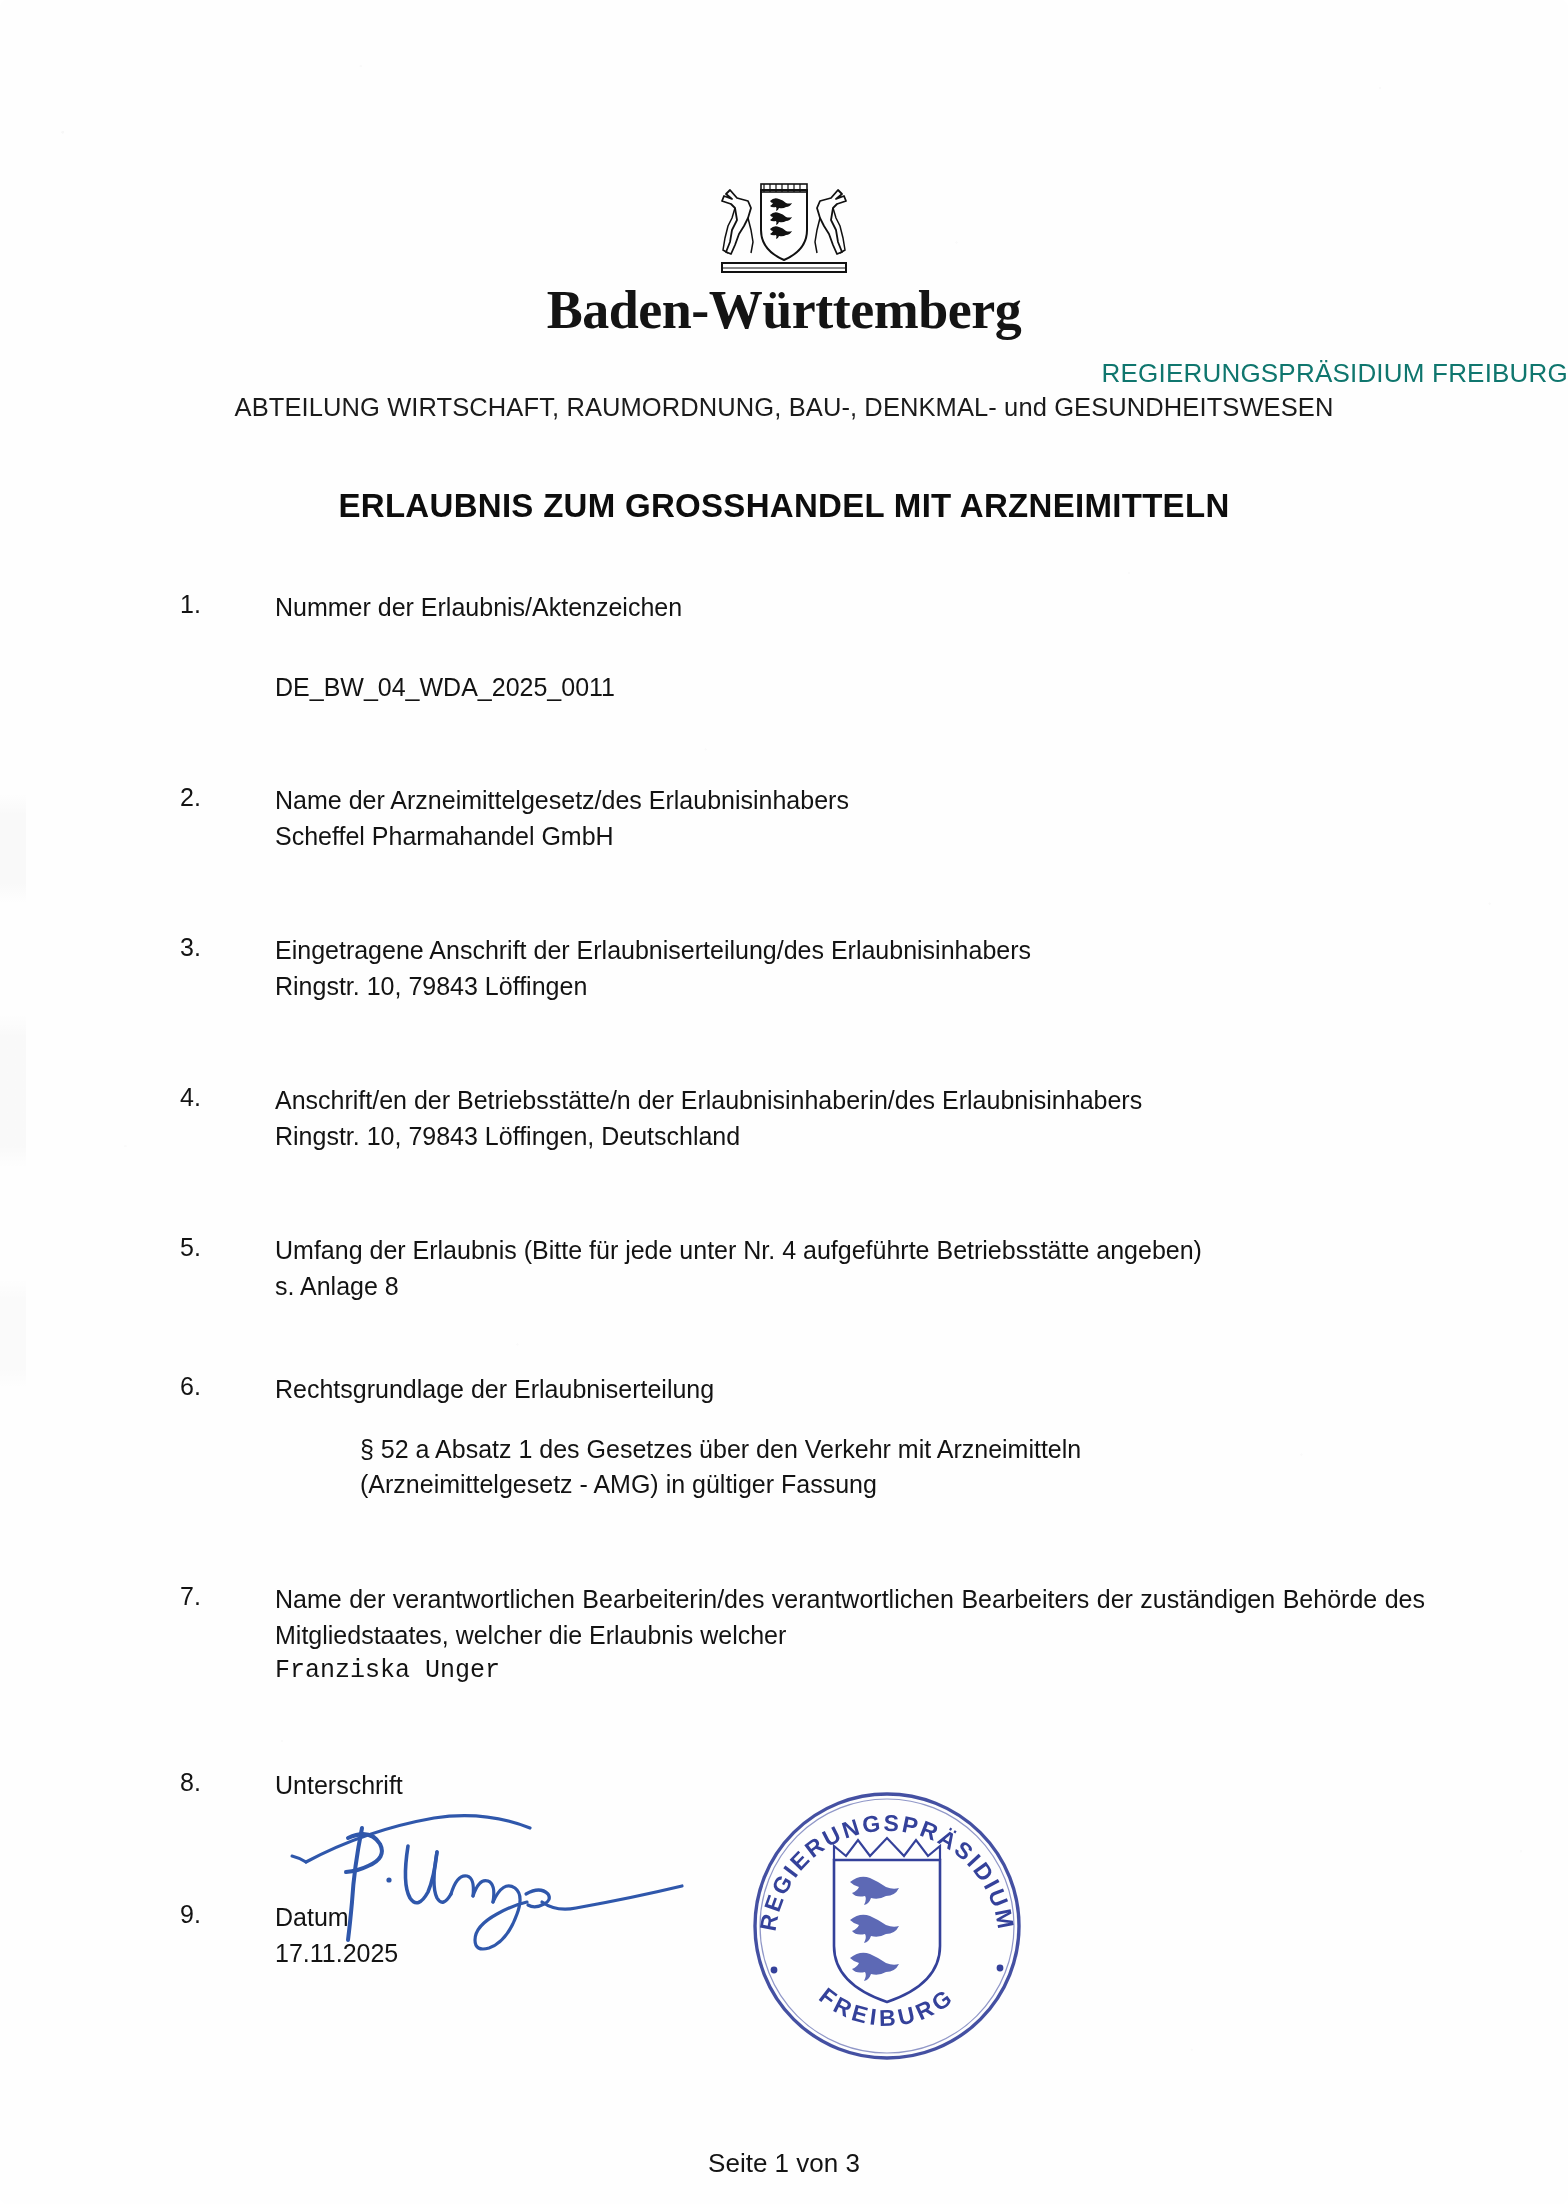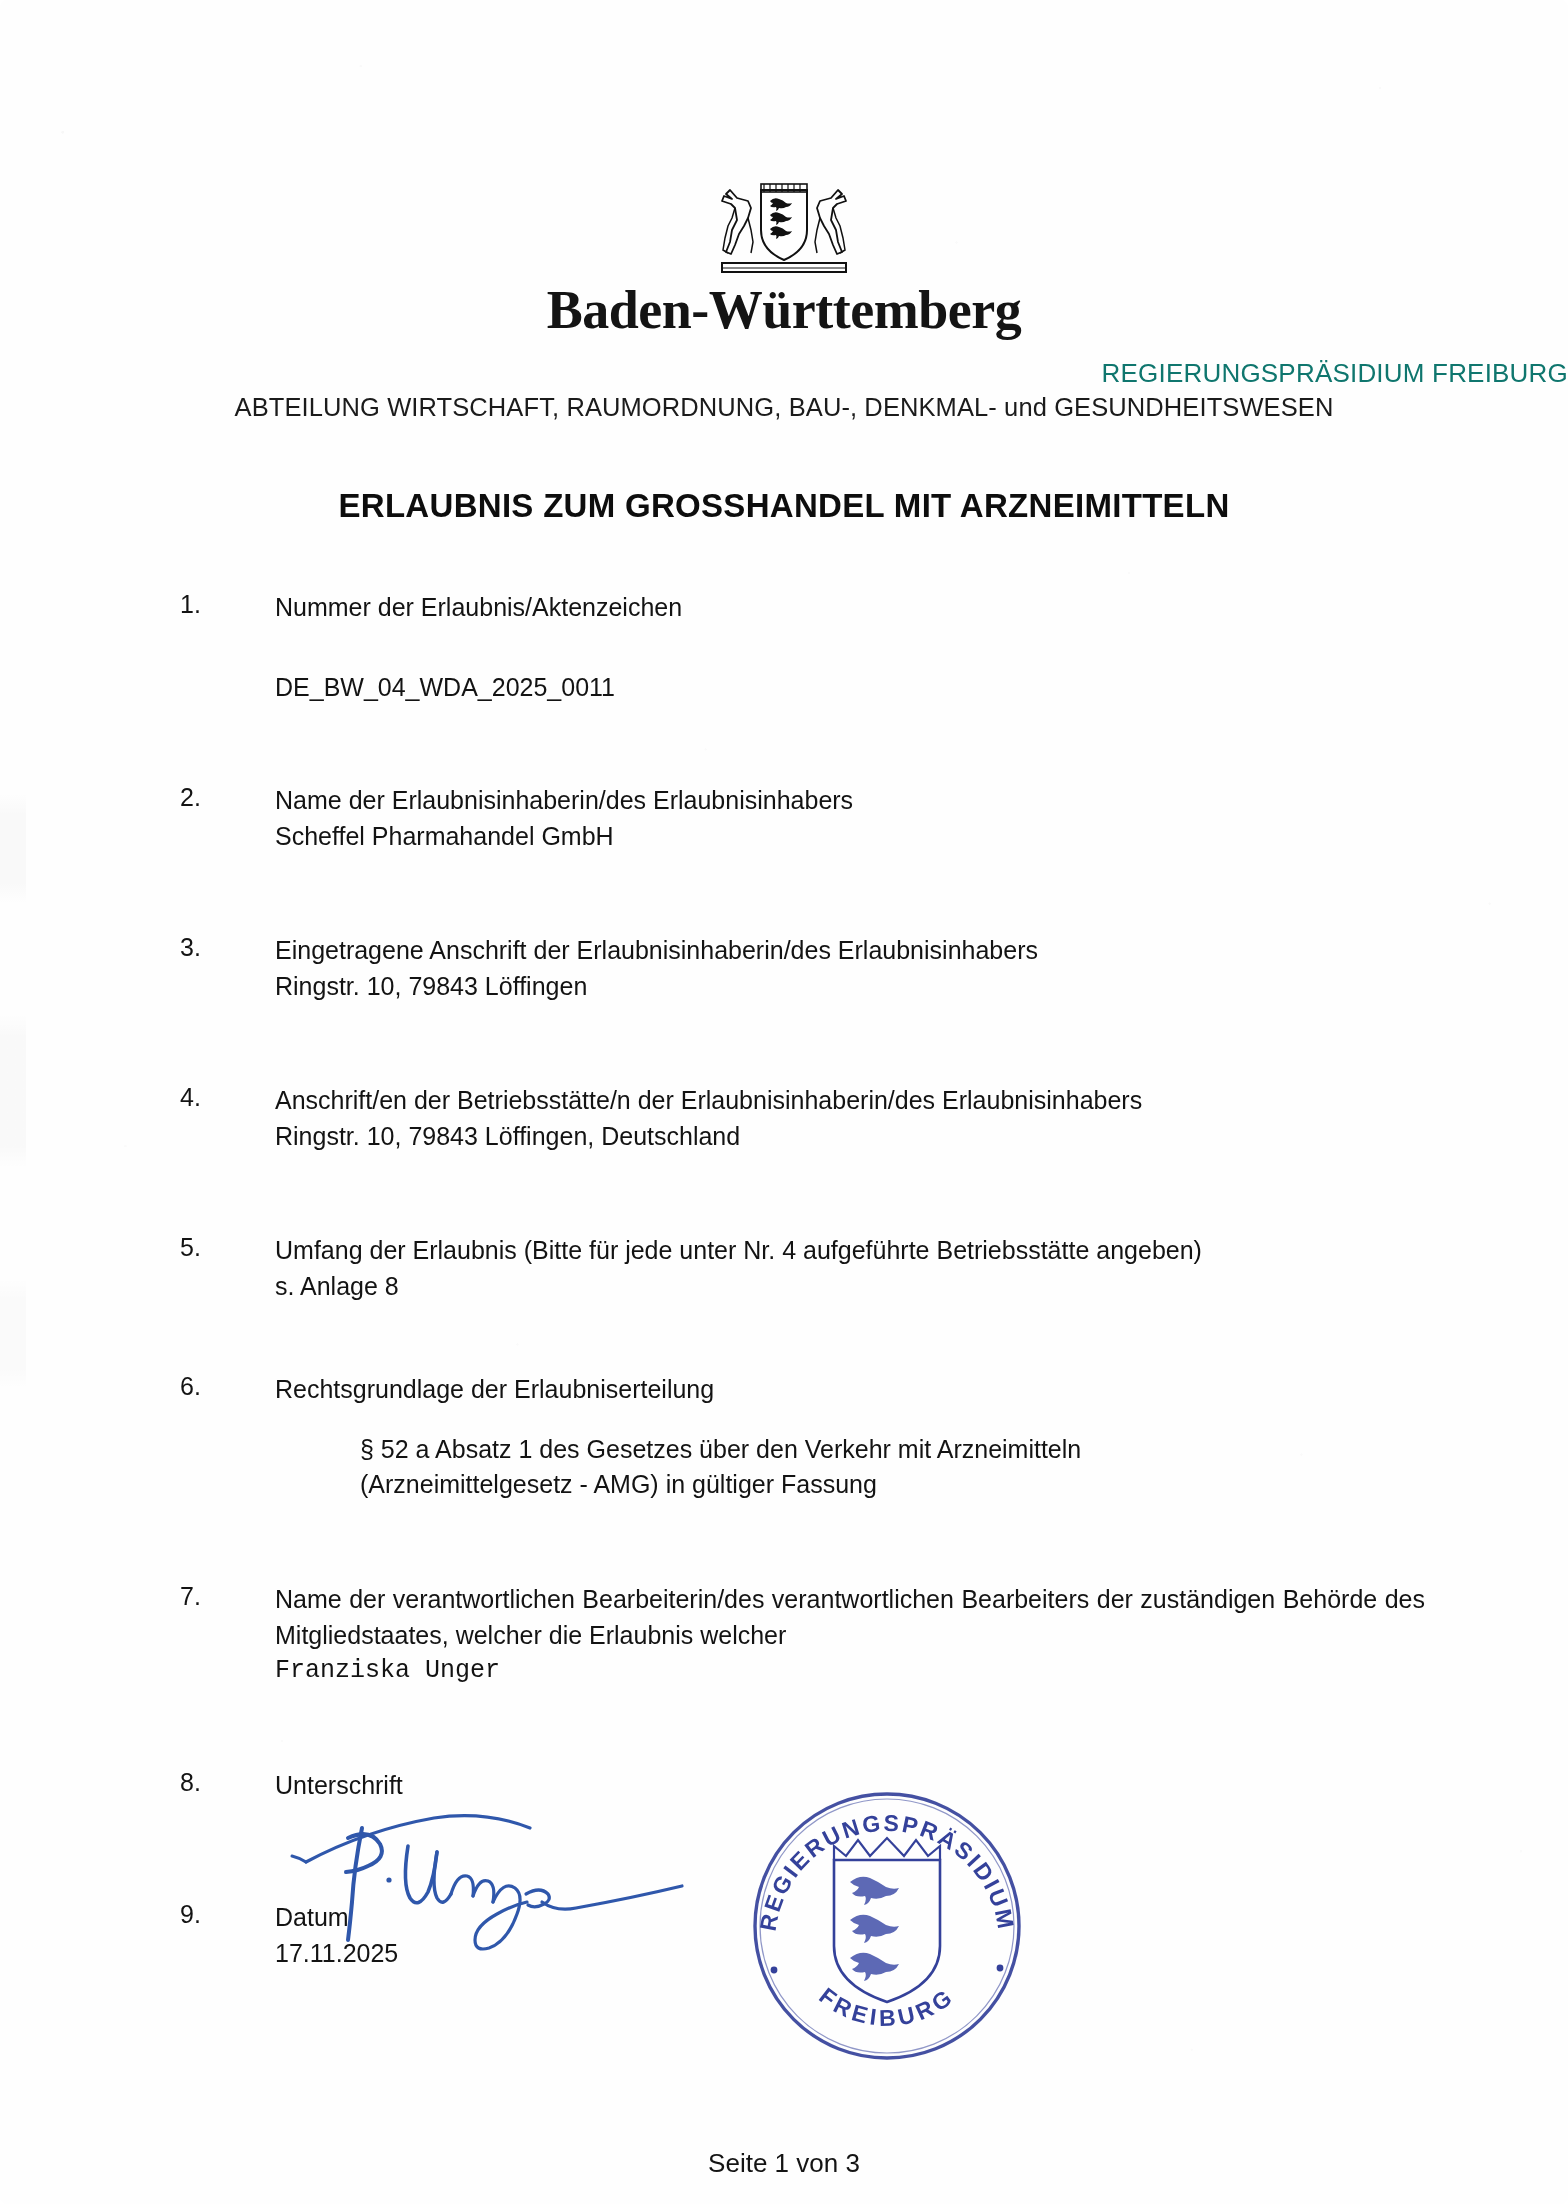--- a/index.html
+++ b/index.html
@@ -219,29 +219,29 @@
     <span class="num">1.</span>
     <span class="body">
       <span class="lbl">Nummer der Erlaubnis/Aktenzeichen</span>
       <span class="val gap-val">DE_BW_04_WDA_2025_0011</span>
     </span>
   </div>
 
   <div class="item" style="left:180px; top:783px; width:1240px;">
     <span class="num">2.</span>
     <span class="body">
-      <span class="lbl">Name der Erlaubnisinhaberin/des Erlaubnisinhabers</span>
+      <span class="lbl">Name der Arzneimittelgesetz/des Erlaubnisinhabers</span>
       <span class="val">Scheffel Pharmahandel GmbH</span>
     </span>
   </div>
 
   <div class="item" style="left:180px; top:933px; width:1240px;">
     <span class="num">3.</span>
     <span class="body">
-      <span class="lbl">Eingetragene Anschrift der Erlaubnisinhaberin/des Erlaubnisinhabers</span>
+      <span class="lbl">Eingetragene Anschrift der Erlaubniserteilung/des Erlaubnisinhabers</span>
       <span class="val">Ringstr. 10, 79843 Löffingen</span>
     </span>
   </div>
 
   <div class="item" style="left:180px; top:1083px; width:1260px;">
     <span class="num">4.</span>
     <span class="body">
       <span class="lbl">Anschrift/en der Betriebsstätte/n der Erlaubnisinhaberin/des Erlaubnisinhabers</span>
       <span class="val">Ringstr. 10, 79843 Löffingen, Deutschland</span>
     </span>

